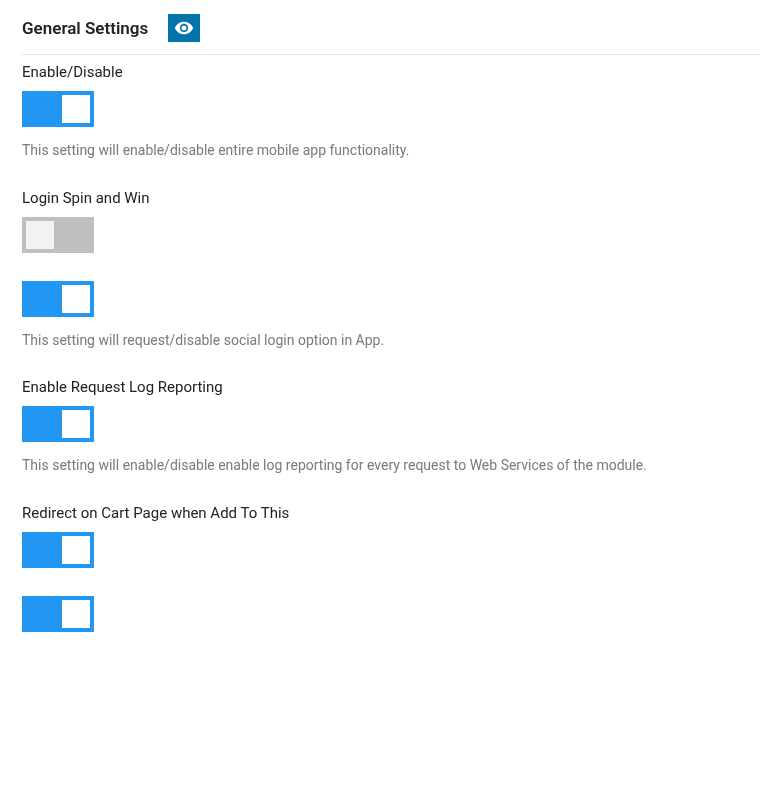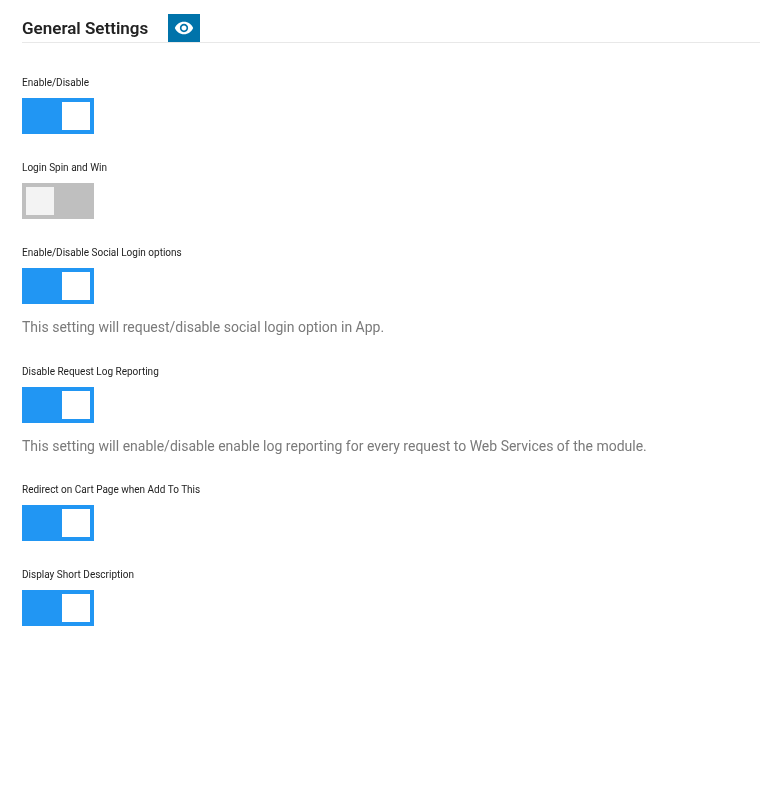--- a/index.html
+++ b/index.html
@@ -11,22 +11,23 @@
       font-family: -apple-system, BlinkMacSystemFont, "Segoe UI", Roboto, Helvetica, Arial, sans-serif;
       background: #ffffff;
       padding: 14px 22px;
       width: 782px;
       color: #222;
     }
     .header {
       display: flex;
       align-items: center;
       gap: 20px;
+      padding-bottom: 12px;
       border-bottom: 1px solid #e8e8e8;
-      margin-bottom: 34px;
+      margin-bottom: 8px;
     }
     .header-title {
       font-size: 17px;
       font-weight: 600;
       color: #222;
     }
     .eye-btn {
       width: 32px;
       height: 28px;
       background: #0073aa;
@@ -37,21 +38,21 @@
     }
     .eye-btn svg {
       width: 20px;
       height: 20px;
       fill: #ffffff;
     }
     .setting-group {
       margin-bottom: 28px;
     }
     .setting-label {
-      font-size: 10px;
+      font-size: 15px;
       color: #222;
       margin-bottom: 10px;
       display: block;
     }
     .toggle {
       width: 72px;
       height: 36px;
       position: relative;
       cursor: pointer;
       margin-bottom: 14px;
@@ -94,51 +95,50 @@
       <path d="M12 4.5C7 4.5 2.73 7.61 1 12c1.73 4.39 6 7.5 11 7.5s9.27-3.11 11-7.5c-1.73-4.39-6-7.5-11-7.5zM12 17c-2.76 0-5-2.24-5-5s2.24-5 5-5 5 2.24 5 5-2.24 5-5 5zm0-8c-1.66 0-3 1.34-3 3s1.34 3 3 3 3-1.34 3-3-1.34-3-3-3z"></path>
     </svg>
   </div>
 </div>
 
 <div class="setting-group">
   <span class="setting-label">Enable/Disable</span>
   <div class="toggle on">
     <div class="toggle-handle"></div>
   </div>
+  <div class="setting-description">This setting will enable/disable entire mobile app functionality.</div>
 </div>
 
 <div class="setting-group">
   <span class="setting-label">Login Spin and Win</span>
   <div class="toggle disabled">
     <div class="toggle-handle"></div>
   </div>
 </div>
 
 <div class="setting-group">
-  <span class="setting-label">Enable/Disable Social Login options</span>
   <div class="toggle on">
     <div class="toggle-handle"></div>
   </div>
   <div class="setting-description">This setting will request/disable social login option in App.</div>
 </div>
 
 <div class="setting-group">
-  <span class="setting-label">Disable Request Log Reporting</span>
+  <span class="setting-label">Enable Request Log Reporting</span>
   <div class="toggle on">
     <div class="toggle-handle"></div>
   </div>
   <div class="setting-description">This setting will enable/disable enable log reporting for every request to Web Services of the module.</div>
 </div>
 
 <div class="setting-group">
   <span class="setting-label">Redirect on Cart Page when Add To This</span>
   <div class="toggle on">
     <div class="toggle-handle"></div>
   </div>
 </div>
 
 <div class="setting-group">
-  <span class="setting-label">Display Short Description</span>
   <div class="toggle on">
     <div class="toggle-handle"></div>
   </div>
   <div class="setting-description"></div>
 </div>
 
 </body></html>

